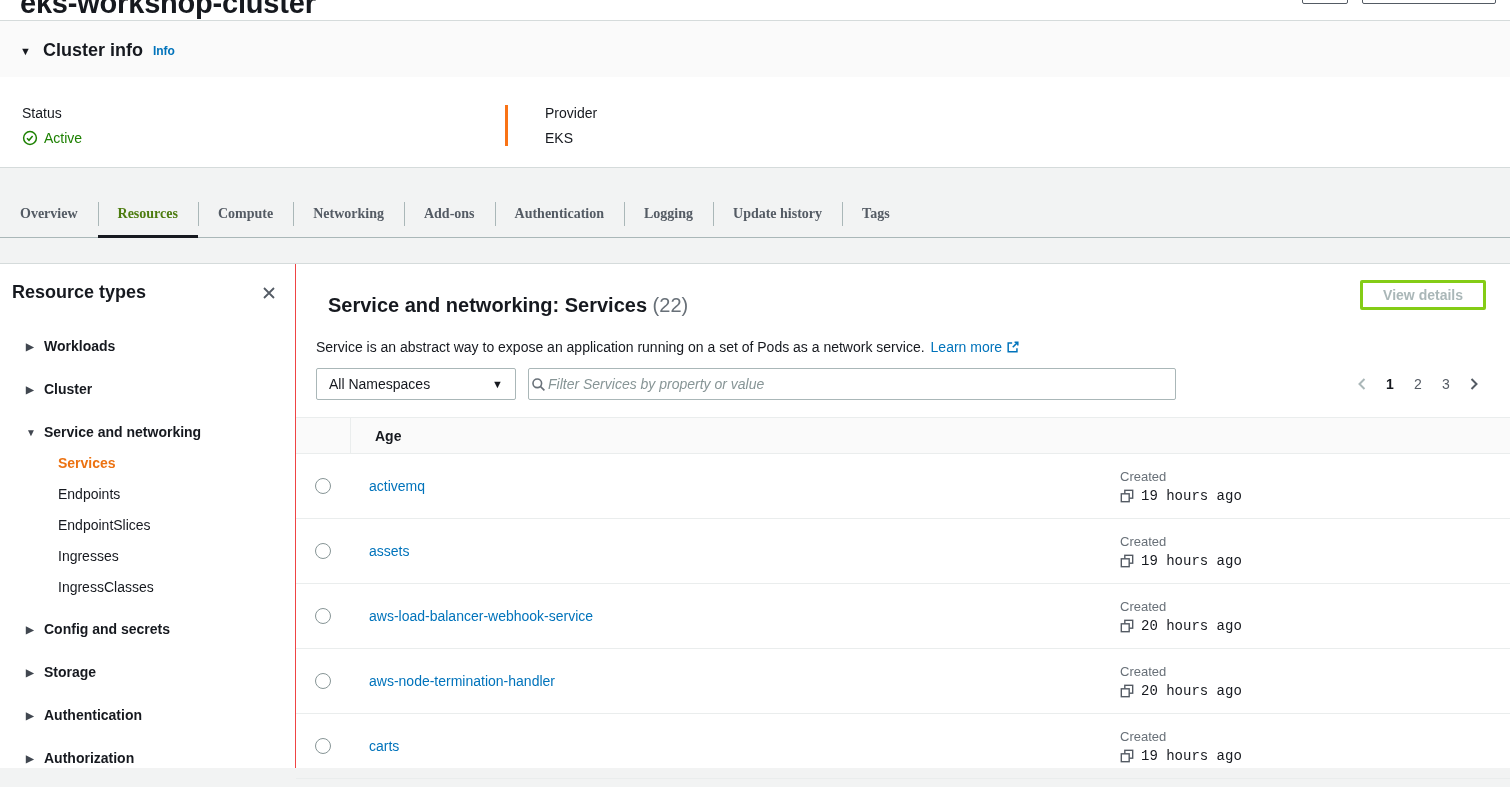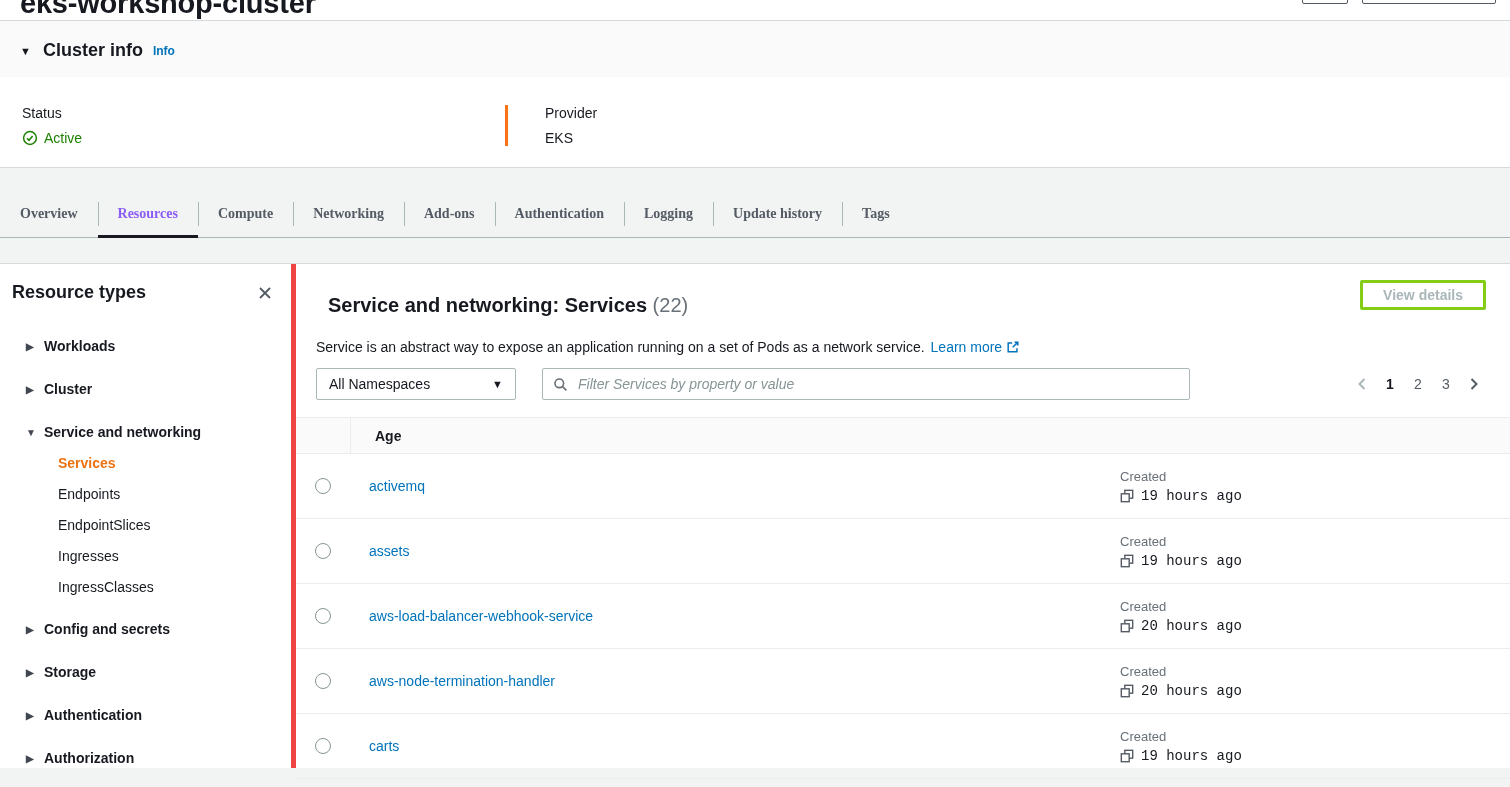--- a/index.html
+++ b/index.html
@@ -29,25 +29,25 @@
   .field-label { font-size:14px; color:#16191f; }
   .field-value { margin-top:9px; font-size:14px; display:flex; align-items:center; gap:6px; }
   .green { color:#1d8102; }
   
   .tabs { display:flex; align-items:stretch; height:47px; margin-top:23px; padding-left:20px;
           border-bottom:1px solid #aab7b8; }
   .tab { position:relative; font-weight:700; color:#545b64; padding:0 20px; line-height:46px;
          cursor:pointer; white-space:nowrap;font-family:Liberation Serif, serif; }
   .tab:first-child { padding-left:0; }
   .tab + .tab::before { content:""; position:absolute; left:0; top:11px; height:24px; width:1px; background:#aab7b8; }
-  .tab.active { color:#8b5cf6; }
+  .tab.active { color:#4d7c0f; }
   .tab.active::after { content:""; position:absolute; left:0; right:0; bottom:-1px; height:3px; background:#16191f; }
   
   .content-card { display:flex; background:#fff; border-top:1px solid #d5dbdb; margin-top:25px; height:505px; }
-  .sidebar { width:296px; border-right:5px solid #ef4444; padding:18px 16px 0 12px; flex:none; }
+  .sidebar { width:296px; border-right:1px solid #ef4444; padding:18px 16px 0 12px; flex:none; }
   .sidebar-head { display:flex; align-items:center; justify-content:space-between; }
   .sidebar-head h3 { margin:0; font-size:18px; font-weight:700; }
   .close-x { cursor:pointer; display:flex; padding:2px; }
   .tree { list-style:none; margin:33px 0 0; padding:0; }
   .tree .group { display:flex; align-items:center; height:20px; margin-bottom:23px; font-weight:700; cursor:pointer; }
   .tree .arrow { width:24px; font-size:10px; color:#414750; padding-left:14px; flex:none; }
   .tree .group span.lbl { margin-left:8px; }
   .children { list-style:none; margin:-17px 0 16px; padding-left:46px; }
   .children li { padding:7px 0 8px; cursor:pointer; }
   .children li.selected { color:#ec7211; font-weight:700; }
@@ -60,21 +60,21 @@
                   color:#aab7b8; font-weight:700; font-size:14px; padding:4px 20px; margin-top:-2px;
                   font-family:"Liberation Sans", sans-serif; }
   .desc { margin-top:10px; font-size:14px; }
   .learn-more { color:#0073bb; text-decoration:none; margin-left:6px; cursor:pointer; }
   .filter-row { display:flex; align-items:center; margin-top:13px; }
   .namespace-select { width:200px; height:32px; border:1px solid #aab7b8; border-radius:2px;
                       display:flex; align-items:center; justify-content:space-between;
                       padding:0 12px; cursor:pointer; background:#fff; flex:none; }
   .namespace-select .dd-caret { font-size:11px; color:#16191f; }
   .search-box { width:648px; height:32px; border:1px solid #aab7b8; border-radius:2px;
-                display:flex; align-items:center; padding:0 10px; gap:8px; margin-left:26px; background:#fff; flex:none; }
+                display:flex; align-items:center; padding:0 2px; margin-left:12px; background:#fff; flex:none; }
   .search-box input { border:none; outline:none; flex:1; font-size:14px; font-family:"Liberation Sans", sans-serif; }
   .search-box input::placeholder { color:#879596; font-style:italic; }
   .pagination { margin-left:auto; display:flex; align-items:center; gap:4px; }
   .page-num { min-width:24px; text-align:center; color:#545b64; padding:2px 2px; cursor:pointer; }
   .page-num.current { color:#16191f; font-weight:700; }
   .page-arrow { display:flex; align-items:center; padding:0 6px; cursor:pointer; }
   
   .table { margin:17px -24px 0 -20px; border-top:1px solid #eaeded; }
   .thead { display:flex; background:#fafafa; height:36px; border-bottom:1px solid #eaeded; font-weight:700; }
   .col-select { width:54px; flex:none; display:flex; align-items:center; justify-content:center; }

